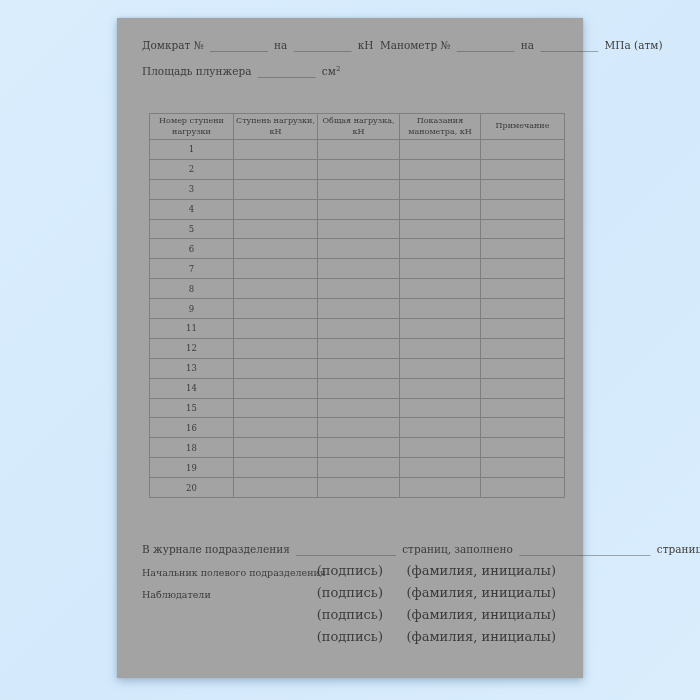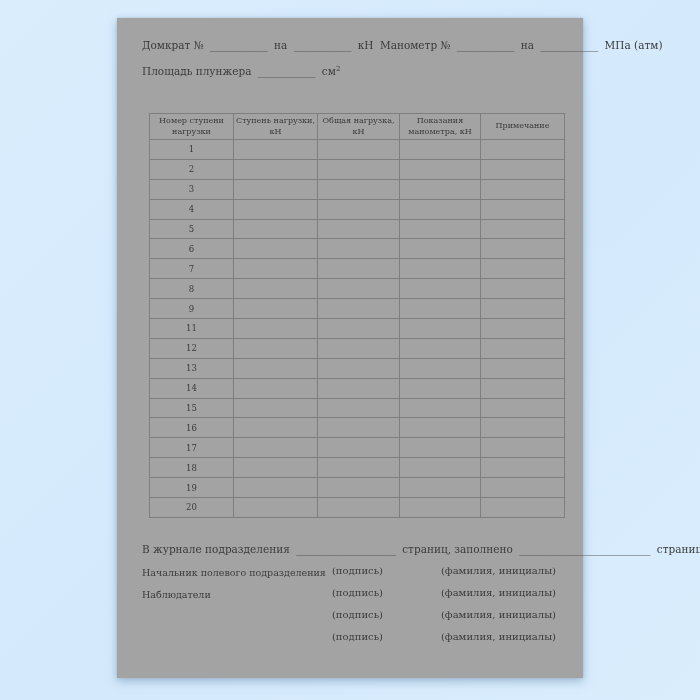--- a/index.html
+++ b/index.html
@@ -86,21 +86,21 @@
   .sig-col.name { width: 164px; margin-left: 9px; }
   .sig-line {
     height: 12px;
     line-height: 13px;
     font-size: 10px;
     color: #4a4a4a;
     white-space: nowrap;
     overflow: hidden;
   }
   .sig-caption {
-    font-size: 10px;
+    font-size: 13px;
     line-height: 9px;
     text-align: center;
     color: #3b3b3b;
     white-space: nowrap;
   }
 </style>
 </head>
 <body>
 
 <div class="paper">
@@ -258,27 +258,20 @@
         </tr>
 
         <tr>
           <td>16</td>
           <td></td>
           <td></td>
           <td></td>
           <td></td>
         </tr>
 
-        <tr>
-          <td>17</td>
-          <td></td>
-          <td></td>
-          <td></td>
-          <td></td>
-        </tr>
 
         <tr>
           <td>18</td>
           <td></td>
           <td></td>
           <td></td>
           <td></td>
         </tr>
 
         <tr>

